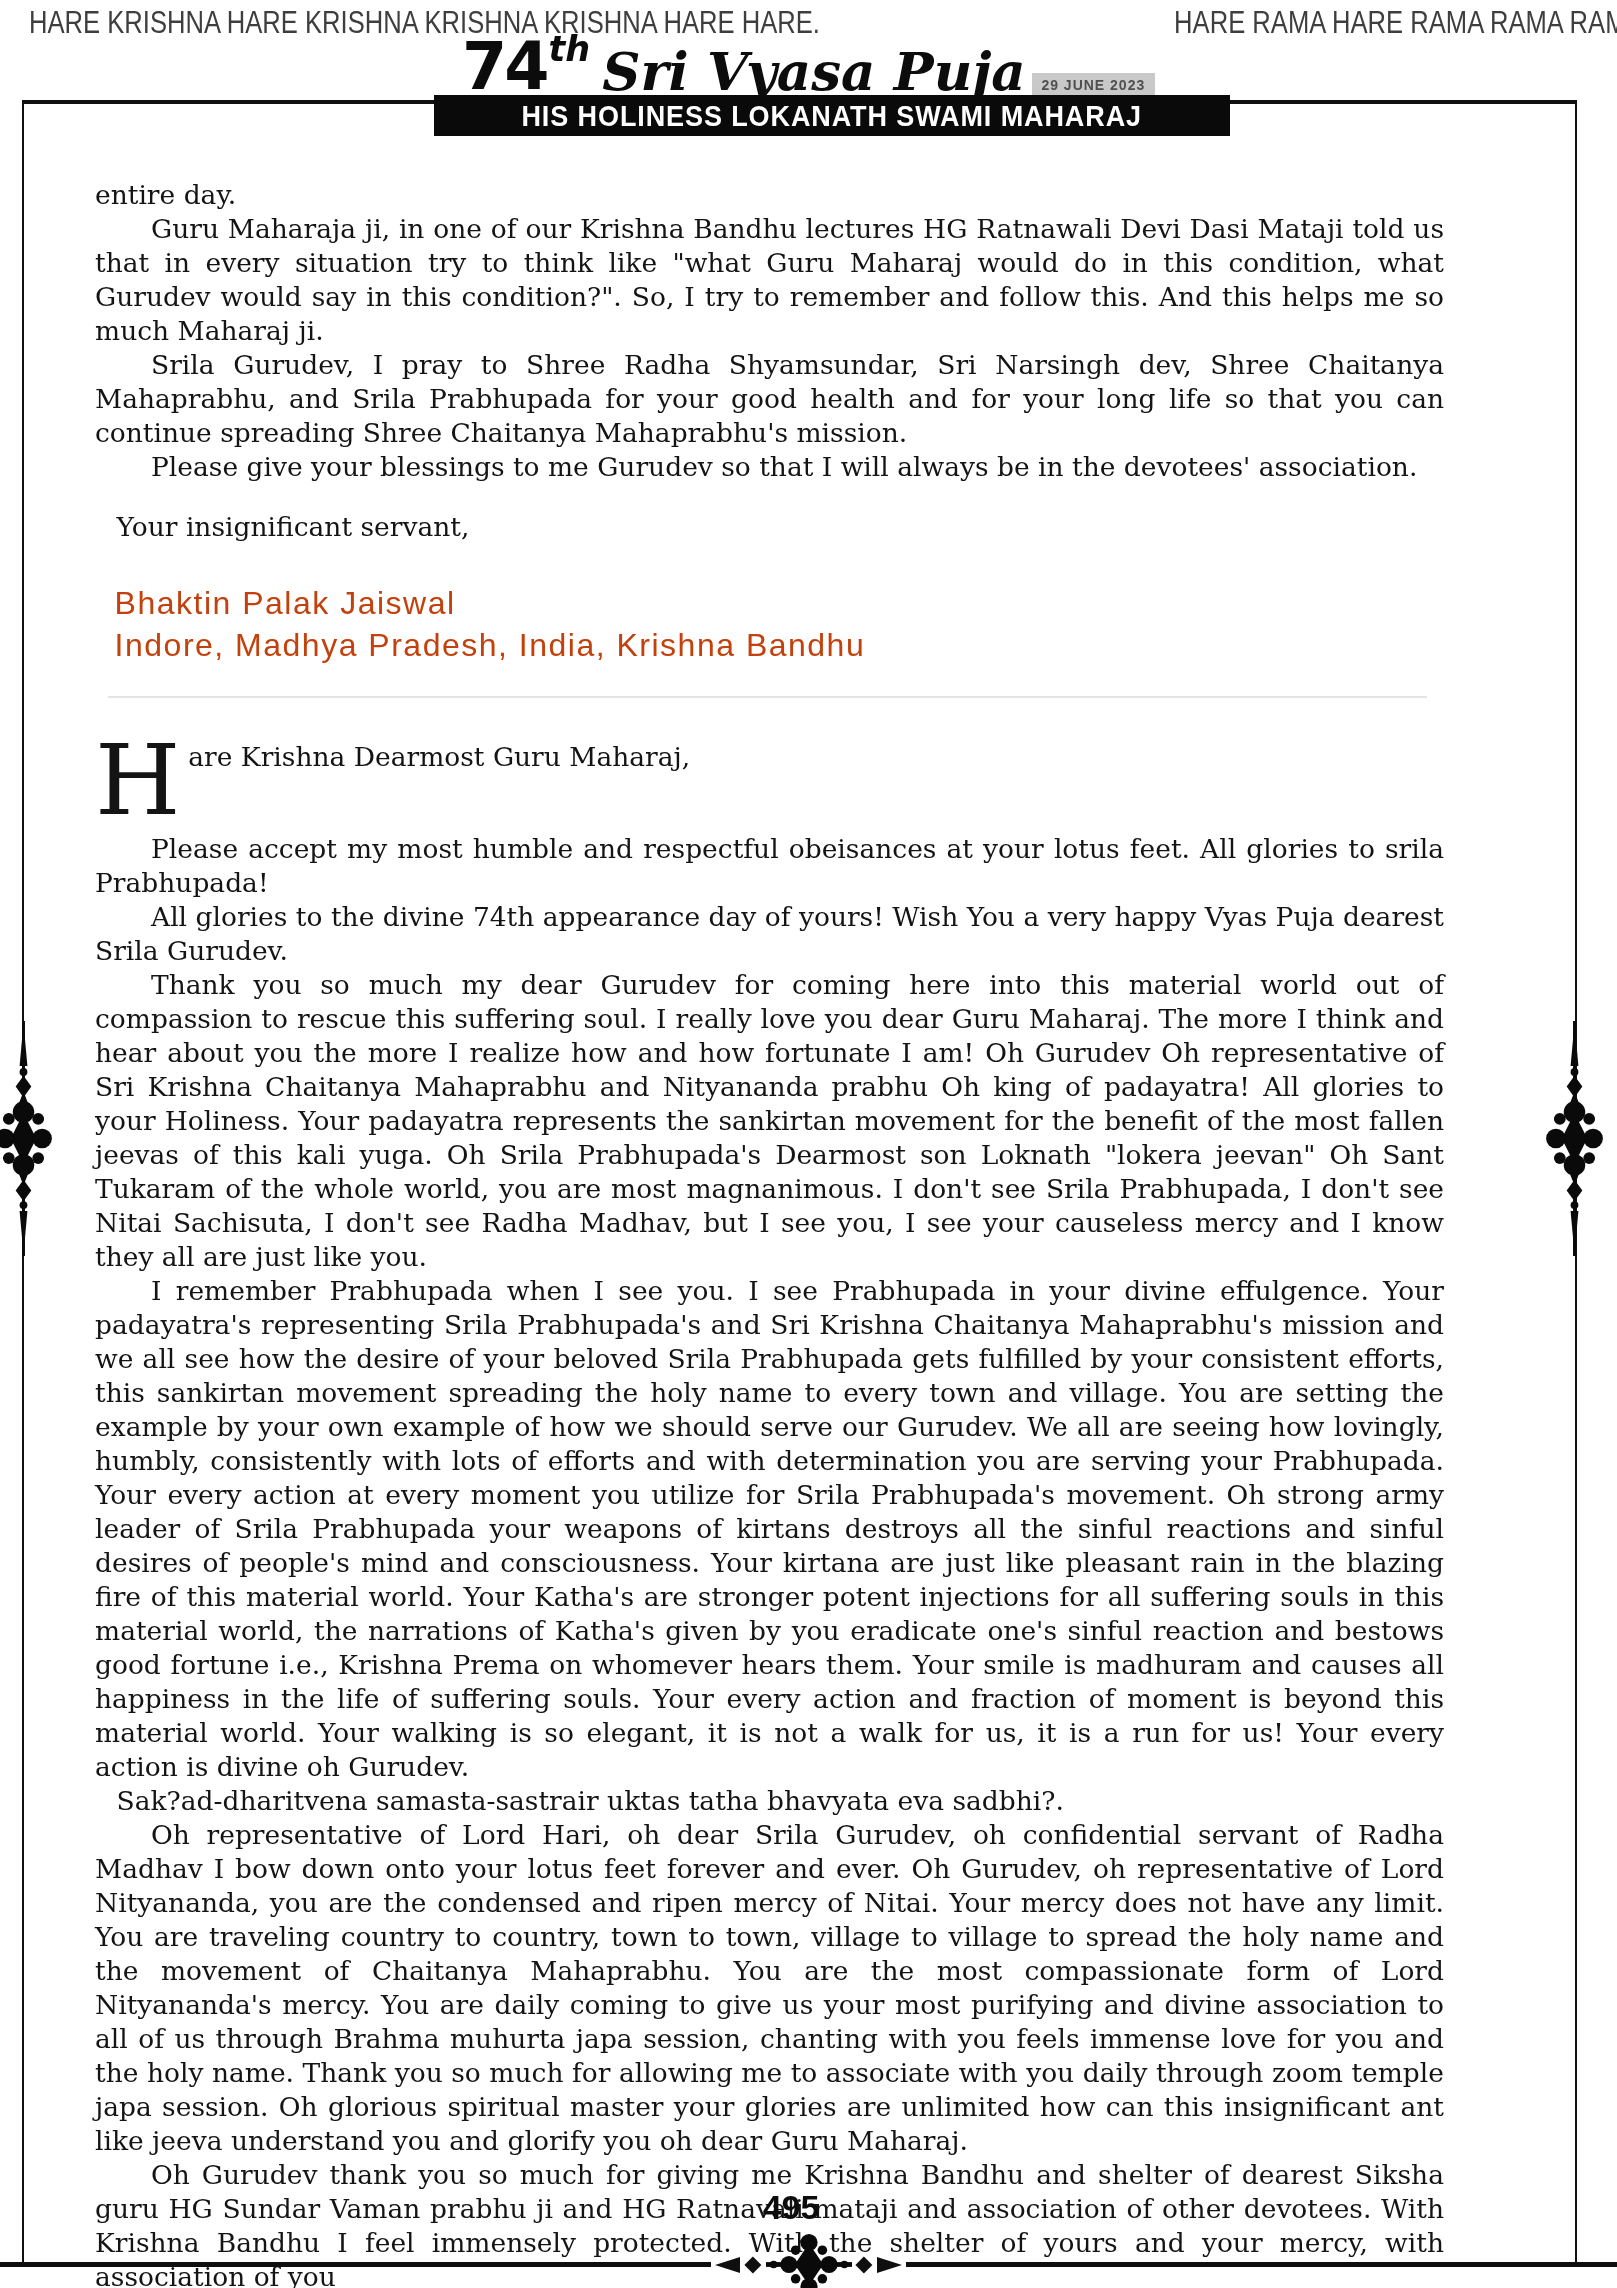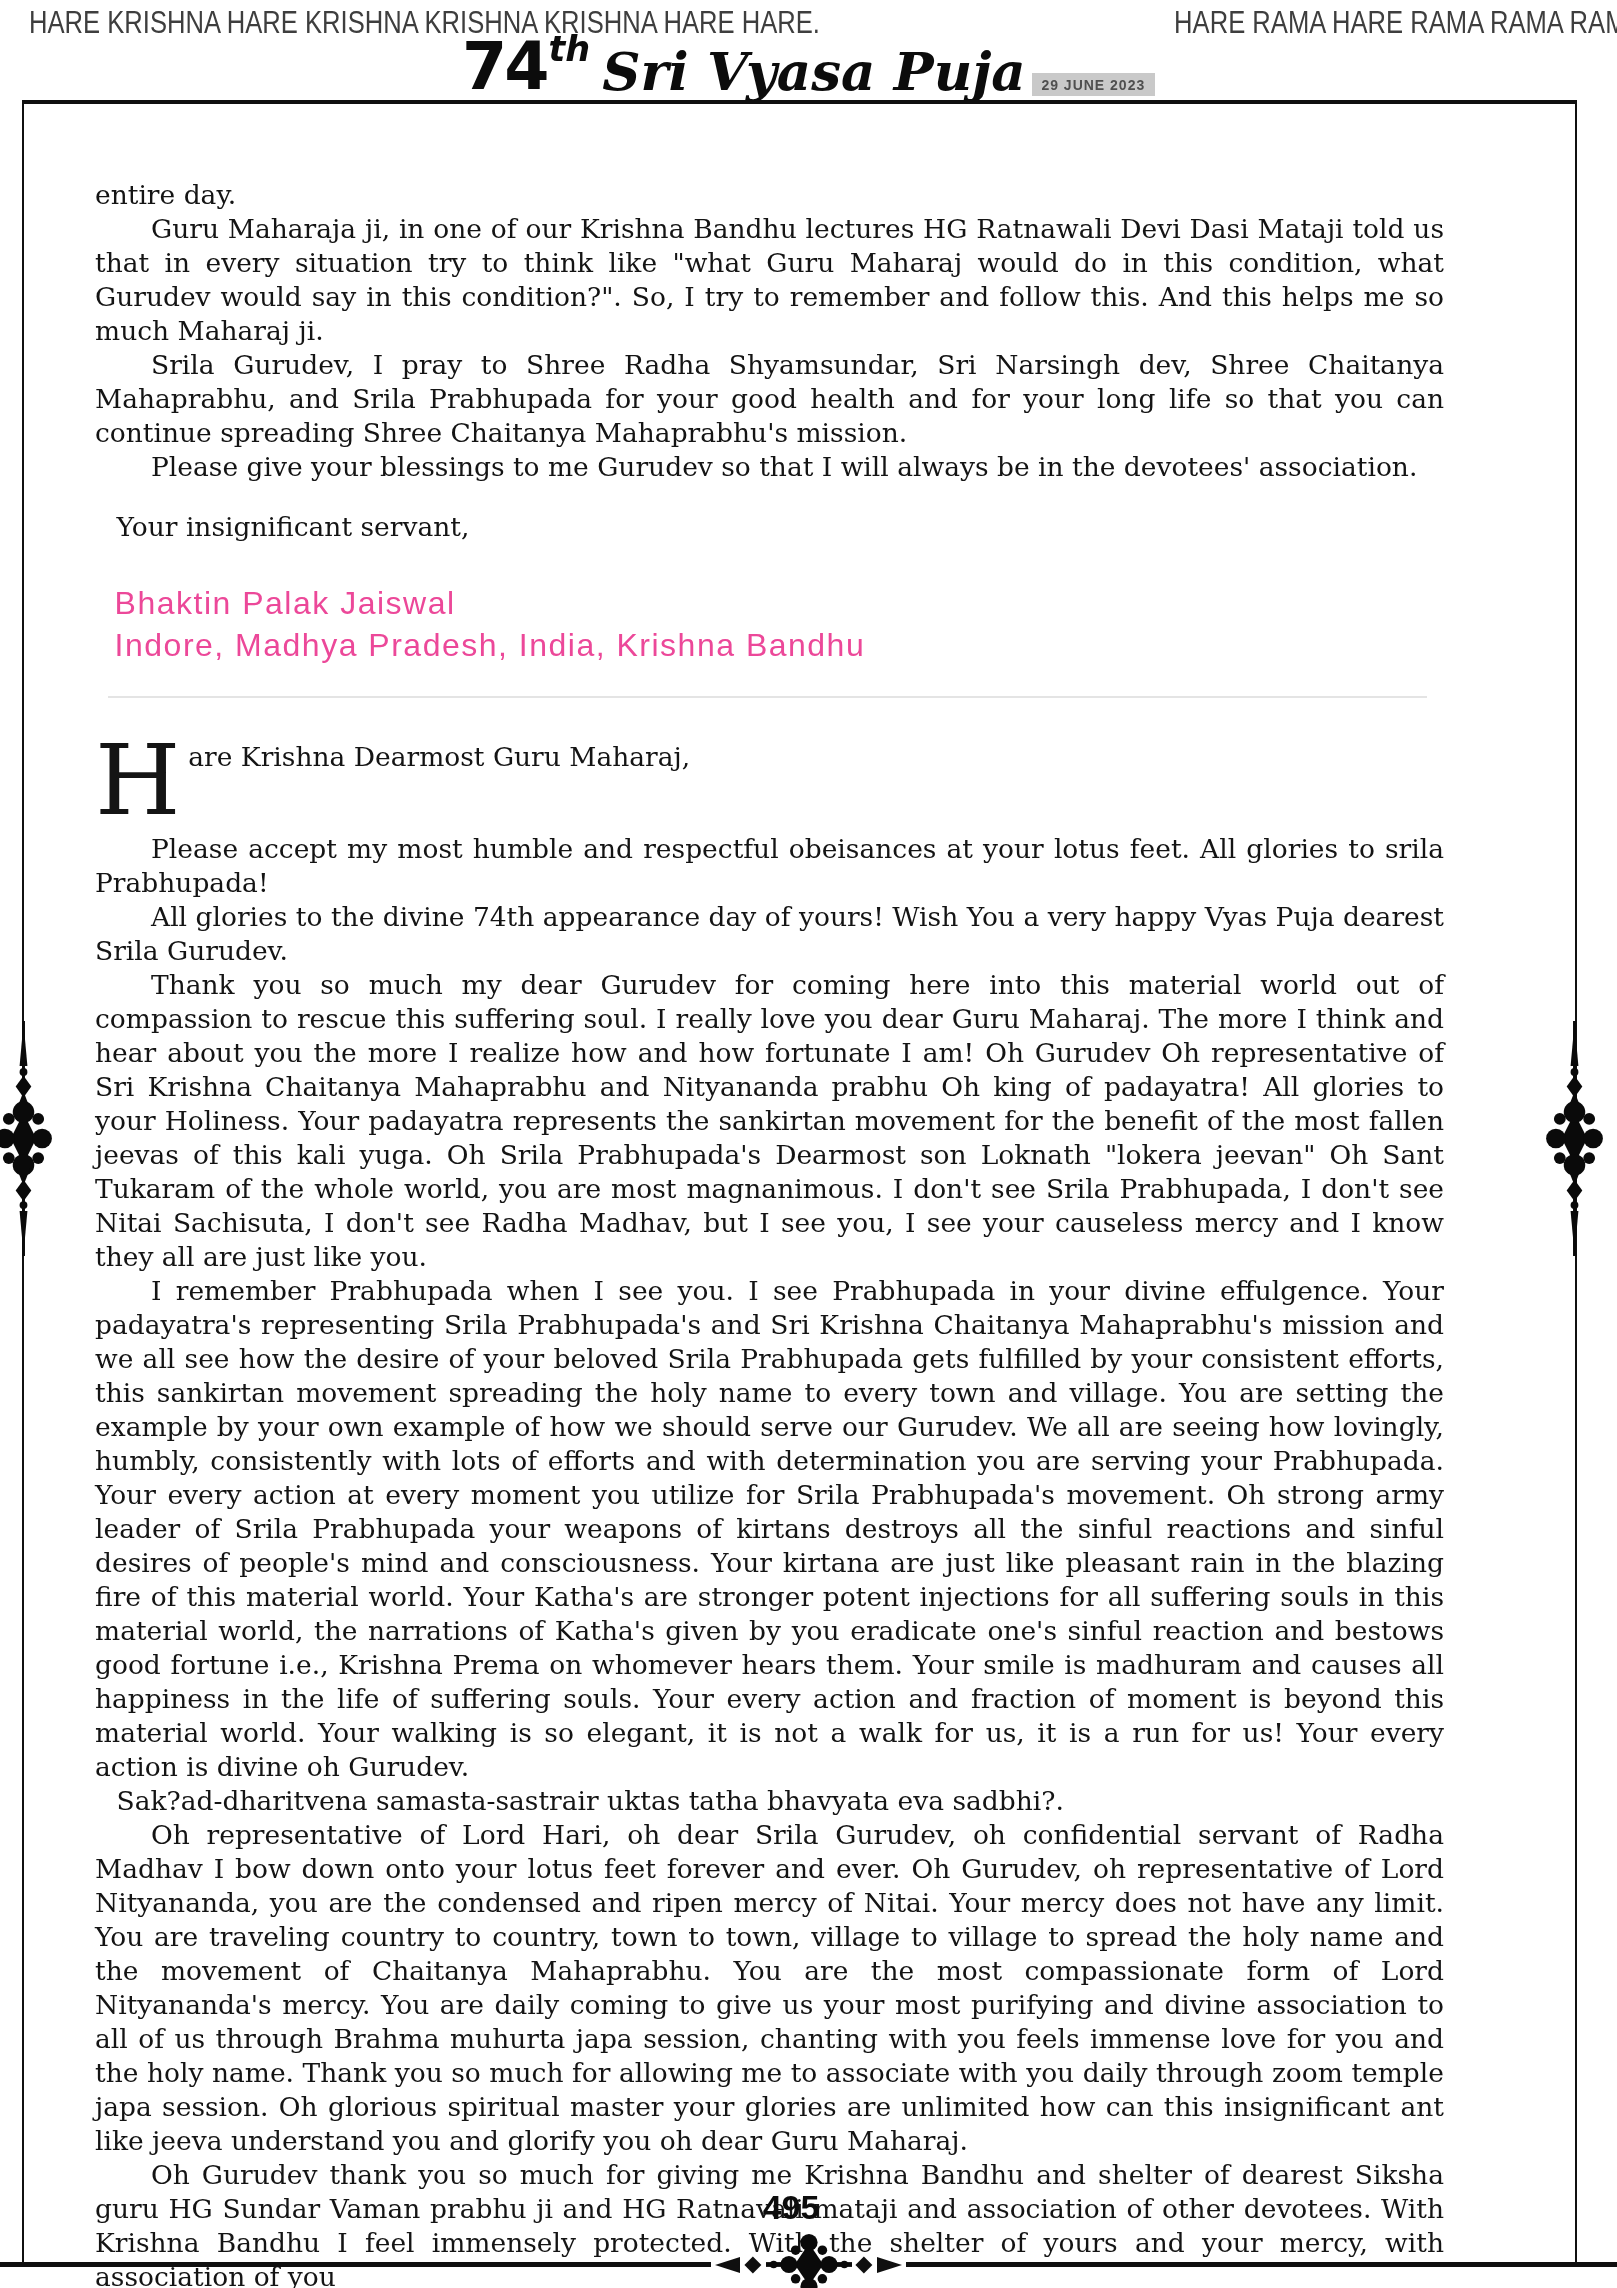--- a/index.html
+++ b/index.html
@@ -86,21 +86,21 @@
     color:#141414;
   }
   p.indent { text-indent:56px; }
   p.small-indent { text-indent:21.6px; }
 
   .servant-line { top:510px; font-size:26.5px; padding-left:21.6px; }
 
   .signature {
     top:582px; padding-left:19.6px;
     font-family:"Liberation Sans", sans-serif;
-    font-size:32px; letter-spacing:1.5px; line-height:42px; color:#ec4899;
+    font-size:32px; letter-spacing:1.5px; line-height:42px; color:#c2410c;
   }
 
   .section-divider {
     position:absolute; left:108px; top:696px; width:1319px; height:0;
     border-top:2.9px solid #e4e4e4;
   }
 
   
   .letter2 { top:738px; }
   .salutation-row { display:flex; align-items:flex-start; height:94px; }
@@ -150,20 +150,23 @@
 
   <div class="title-row">
     <span class="title-number">74</span>
     <span class="title-ordinal">th</span>
     <span class="title-script">Sri Vyasa Puja</span>
     <span class="date-badge">29 JUNE 2023</span>
   </div>
 
   <div class="frame"></div>
 
+  <div class="banner">
+    <span>HIS HOLINESS LOKANATH SWAMI MAHARAJ</span>
+  </div>
 
   <svg class="side-orn left" viewBox="0 0 60 240" aria-hidden="true">
     <rect x="28.5" y="0" width="3" height="240"></rect>
     <polygon points="30,2 26,46 34,46"></polygon>
     <circle cx="30" cy="52" r="4"></circle>
     <path d="M30,56 l8,11 l-8,11 l-8,-11 Z"></path>
     <polygon points="30,72 23,90 37,90"></polygon>
     <path d="M30,94 l13,26 l-13,26 l-13,-26 Z"></path>
     <circle cx="30" cy="93" r="11"></circle>
     <circle cx="30" cy="147" r="11"></circle>

